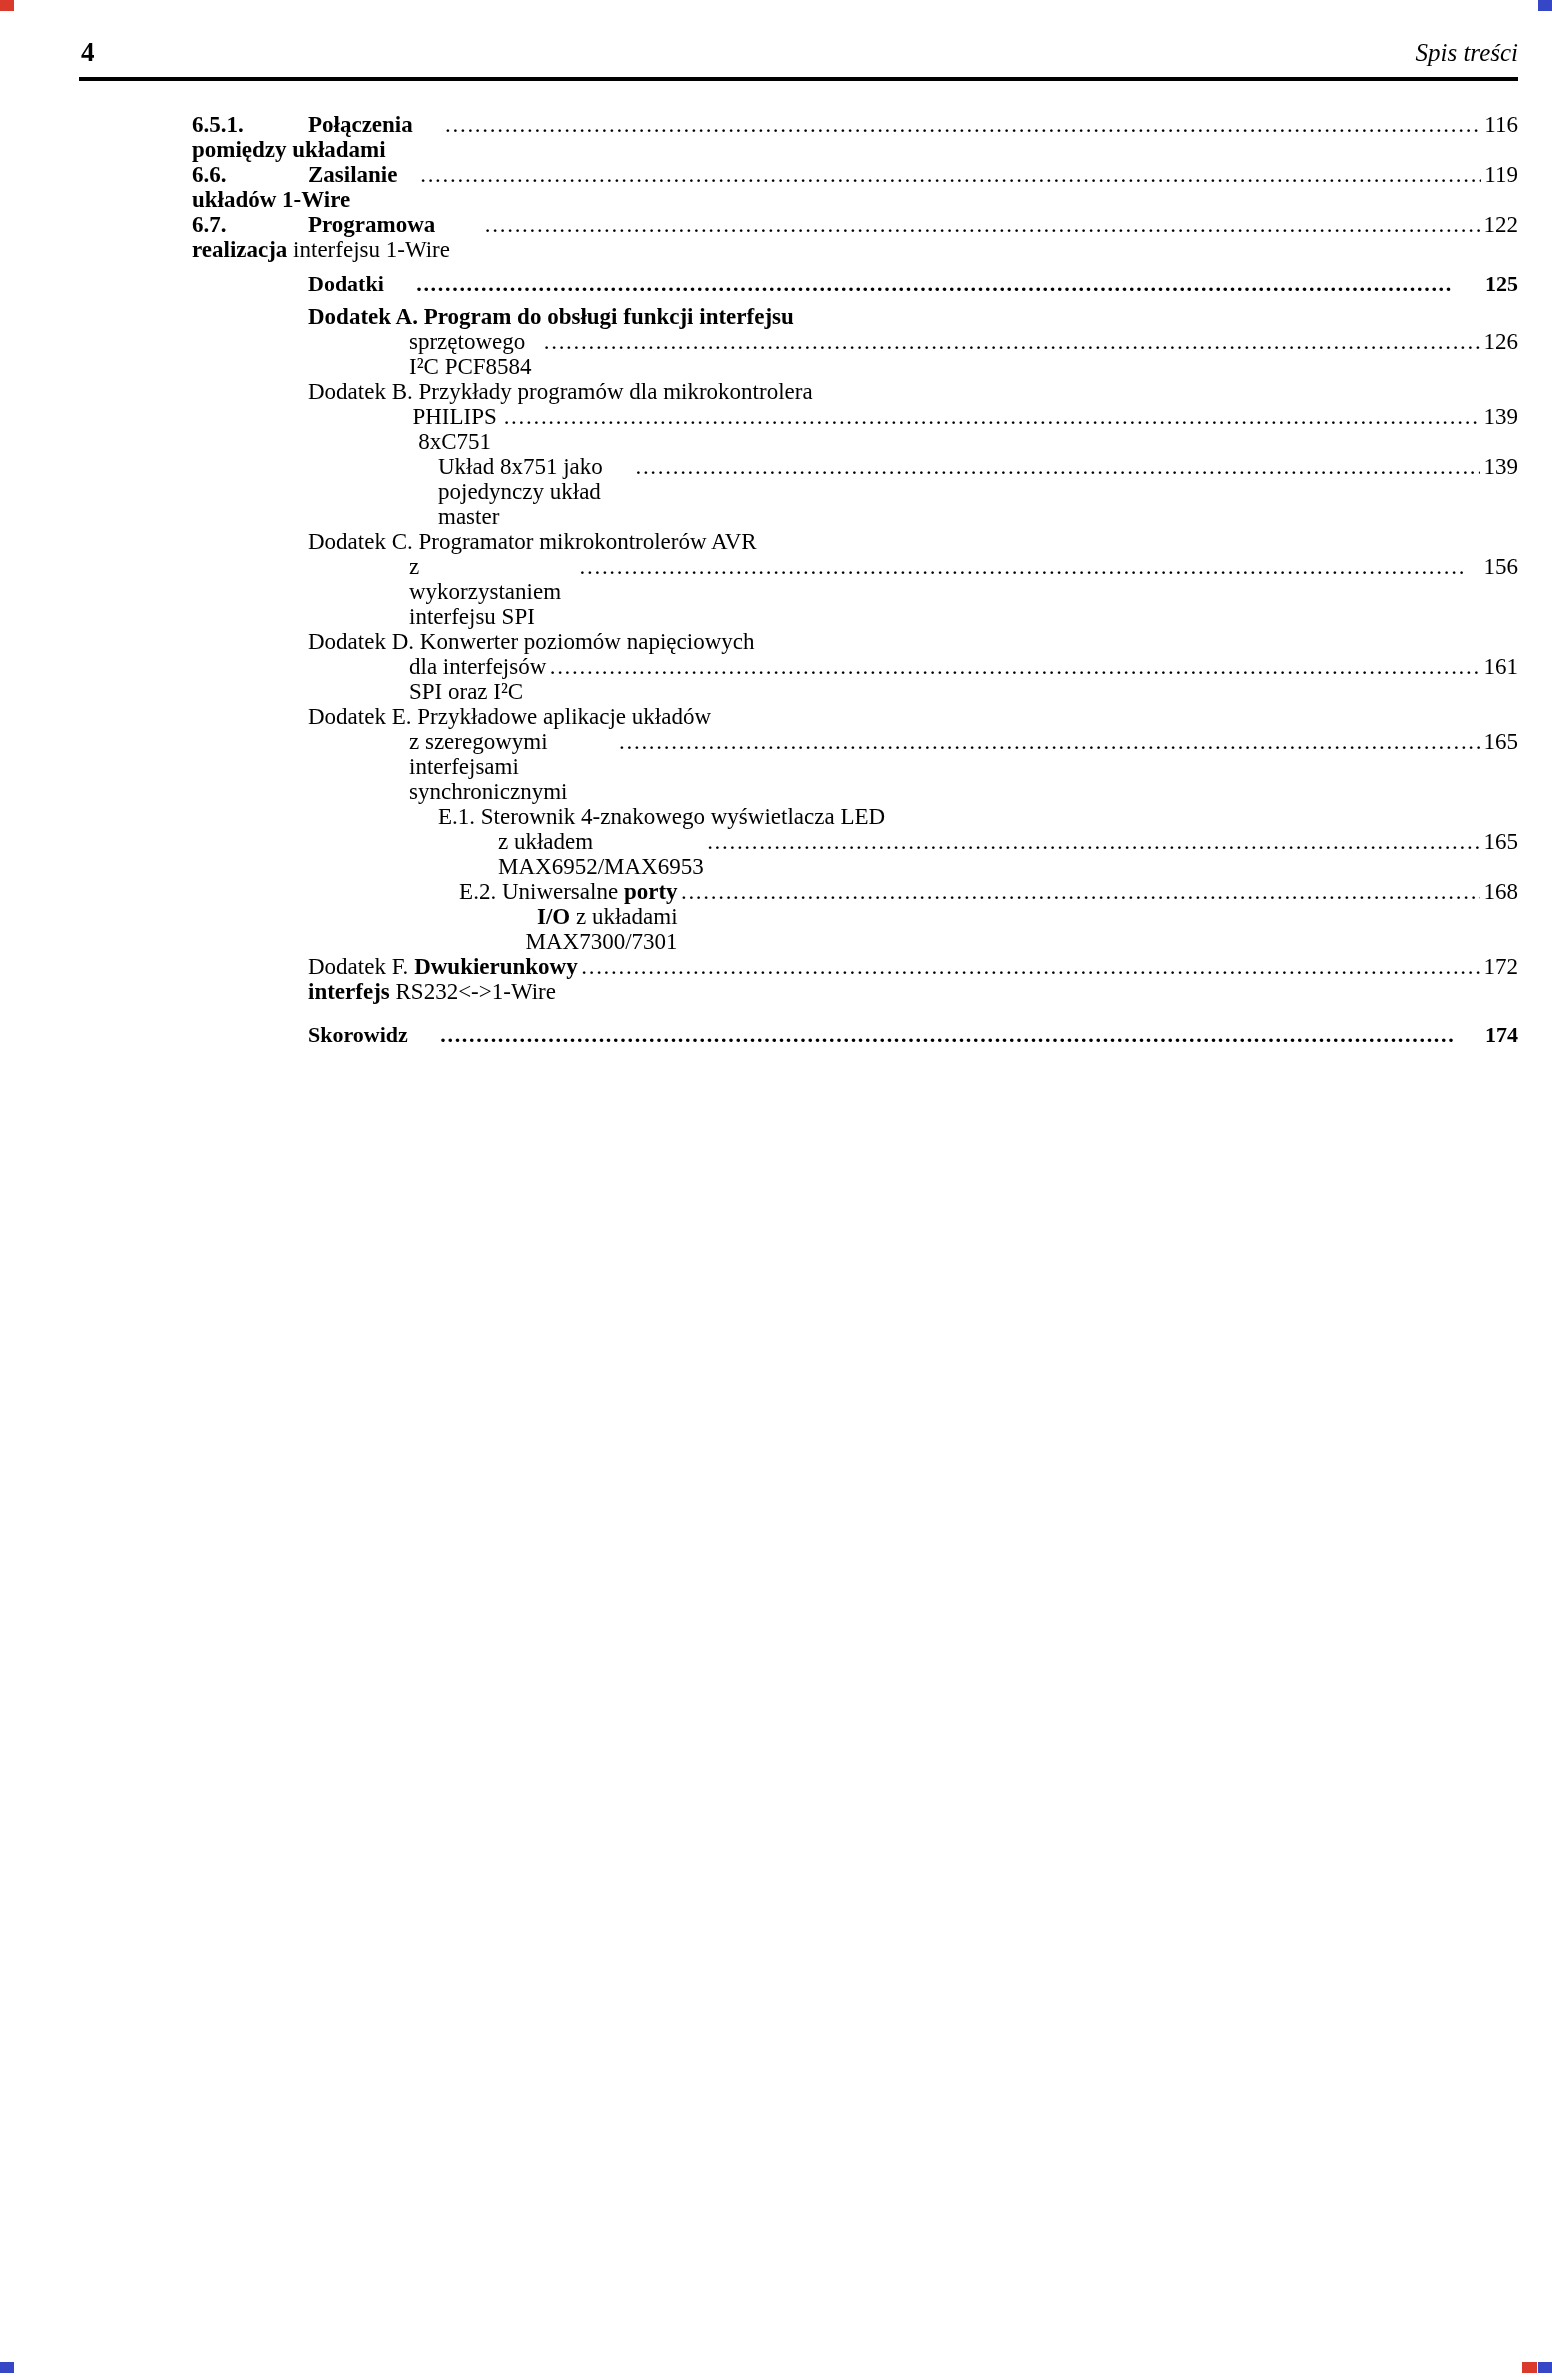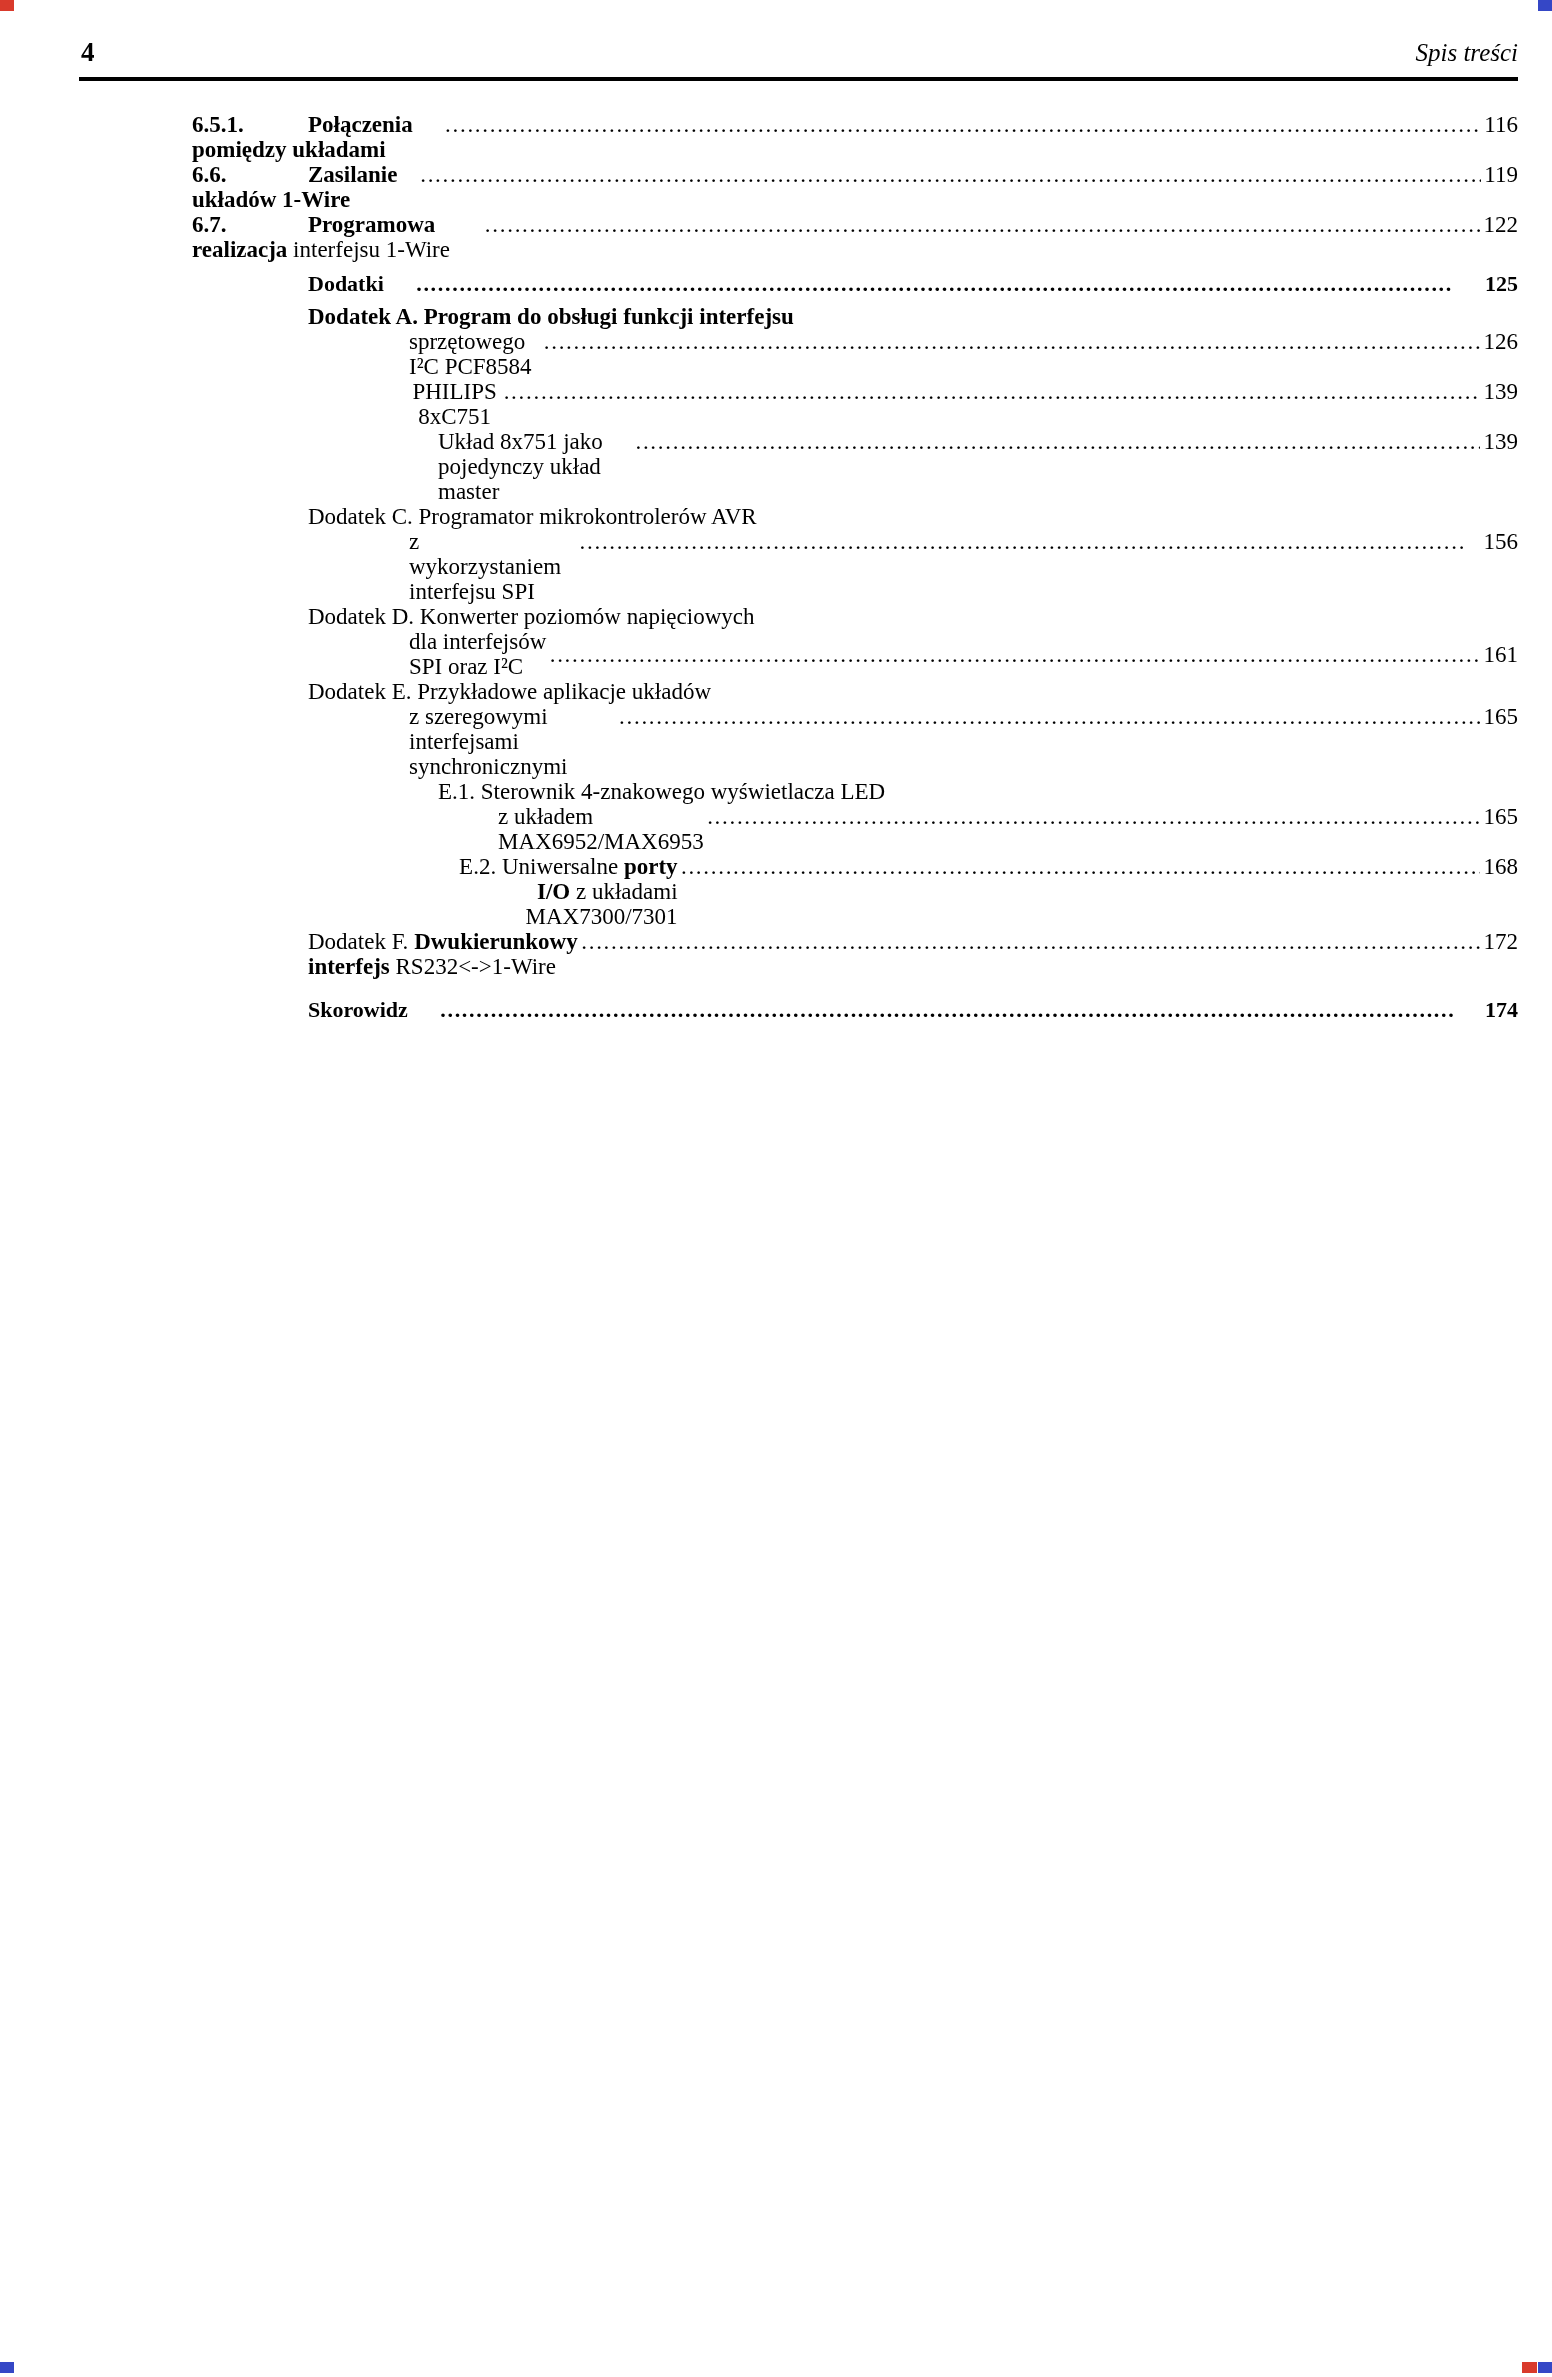--- a/index.html
+++ b/index.html
@@ -123,20 +123,24 @@
     <span class="label"><span>Dodatek A. Program do obsługi funkcji interfejsu</span></span>
 
   </div>
 
   <div class="row" style="padding-left: 217px;">
     <span class="label"><span>sprzętowego I²C PCF8584</span></span>
     <span class="fill"></span>
     <span class="pg">126</span>
   </div>
 
+  <div class="row" style="padding-left: 116px;">
+    <span class="label"><span>Dodatek B. Przykłady programów dla mikrokontrolera</span></span>
+
+  </div>
 
   <div class="row" style="padding-left: 217px; text-align: center;">
     <span class="label"><span>PHILIPS 8xC751</span></span>
     <span class="fill"></span>
     <span class="pg">139</span>
   </div>
 
   <div class="row" style="padding-left: 246px;">
     <span class="label"><span>Układ 8x751 jako pojedynczy układ master</span></span>
     <span class="fill"></span>
@@ -153,21 +157,21 @@
     <span class="label"><span>z wykorzystaniem interfejsu SPI</span></span>
     <span class="fill"></span>
     <span class="pg">156</span>
   </div>
 
   <div class="row" style="padding-left: 116px;">
     <span class="label"><span>Dodatek D. Konwerter poziomów napięciowych</span></span>
 
   </div>
 
-  <div class="row" style="padding-left: 217px; align-items: center;">
+  <div class="row" style="padding-left: 217px;">
     <span class="label"><span>dla interfejsów SPI oraz I²C</span></span>
     <span class="fill"></span>
     <span class="pg">161</span>
   </div>
 
   <div class="row" style="padding-left: 116px;">
     <span class="label"><span>Dodatek E. Przykładowe aplikacje układów</span></span>
 
   </div>
 

